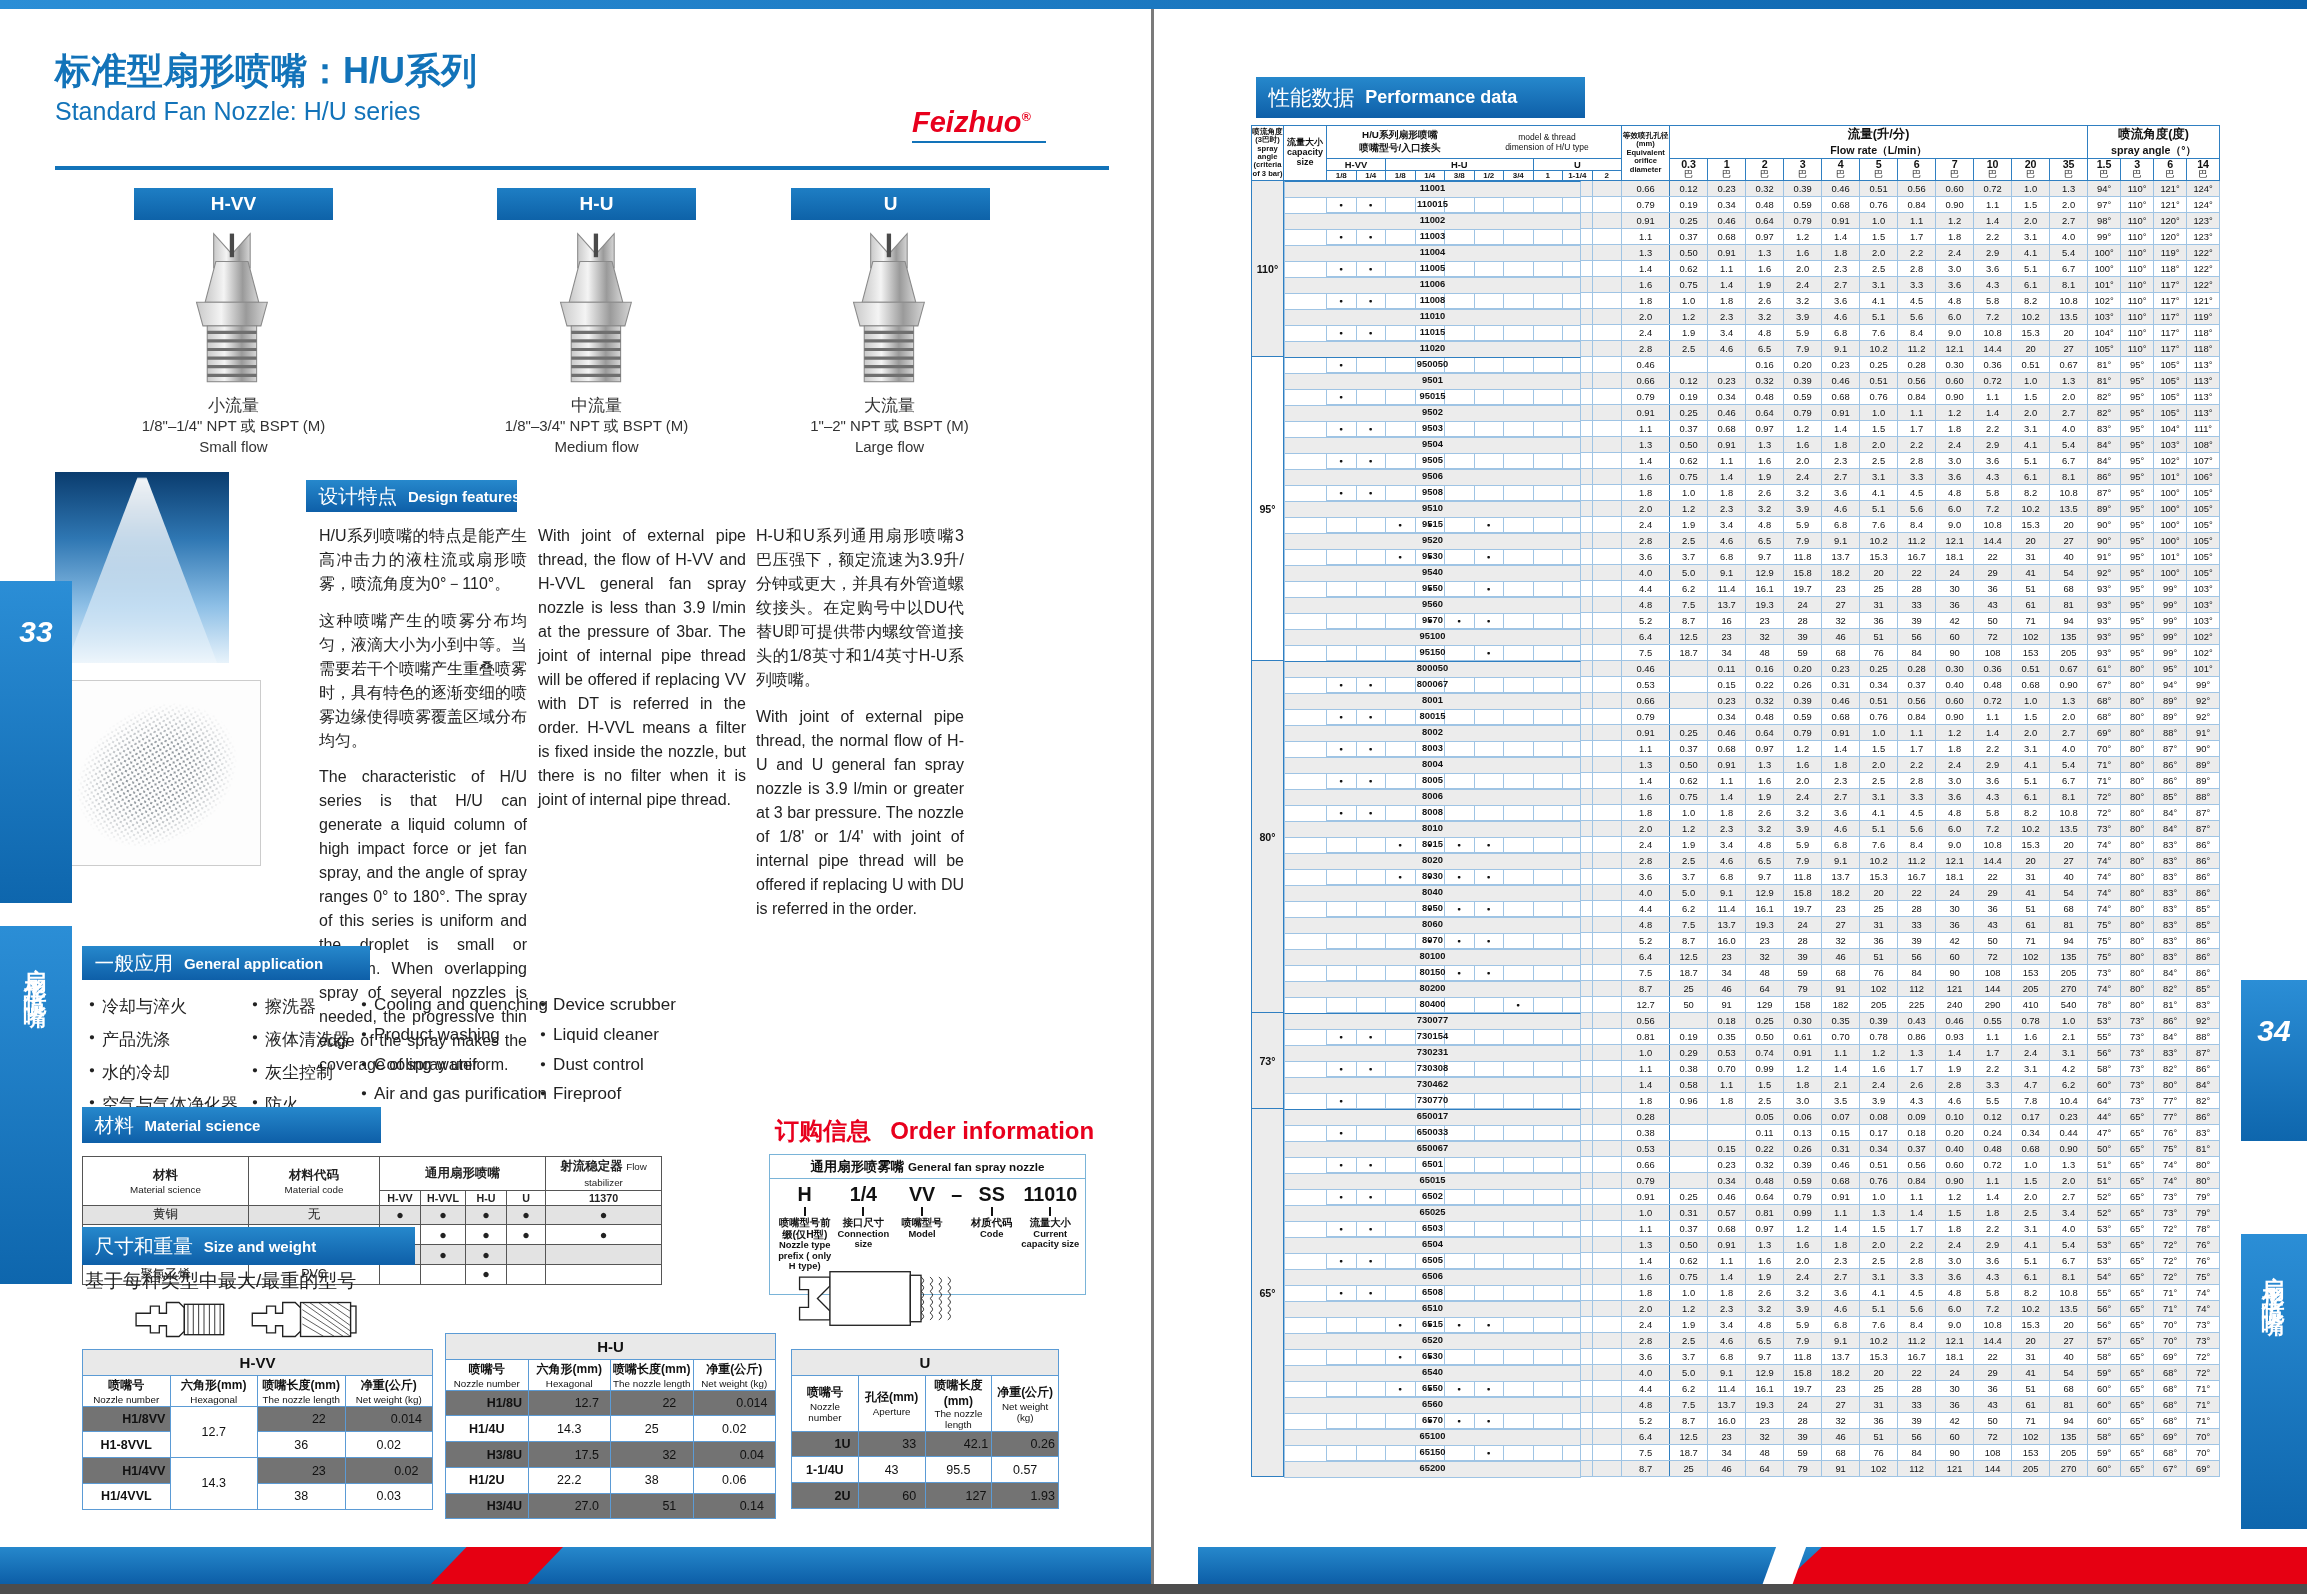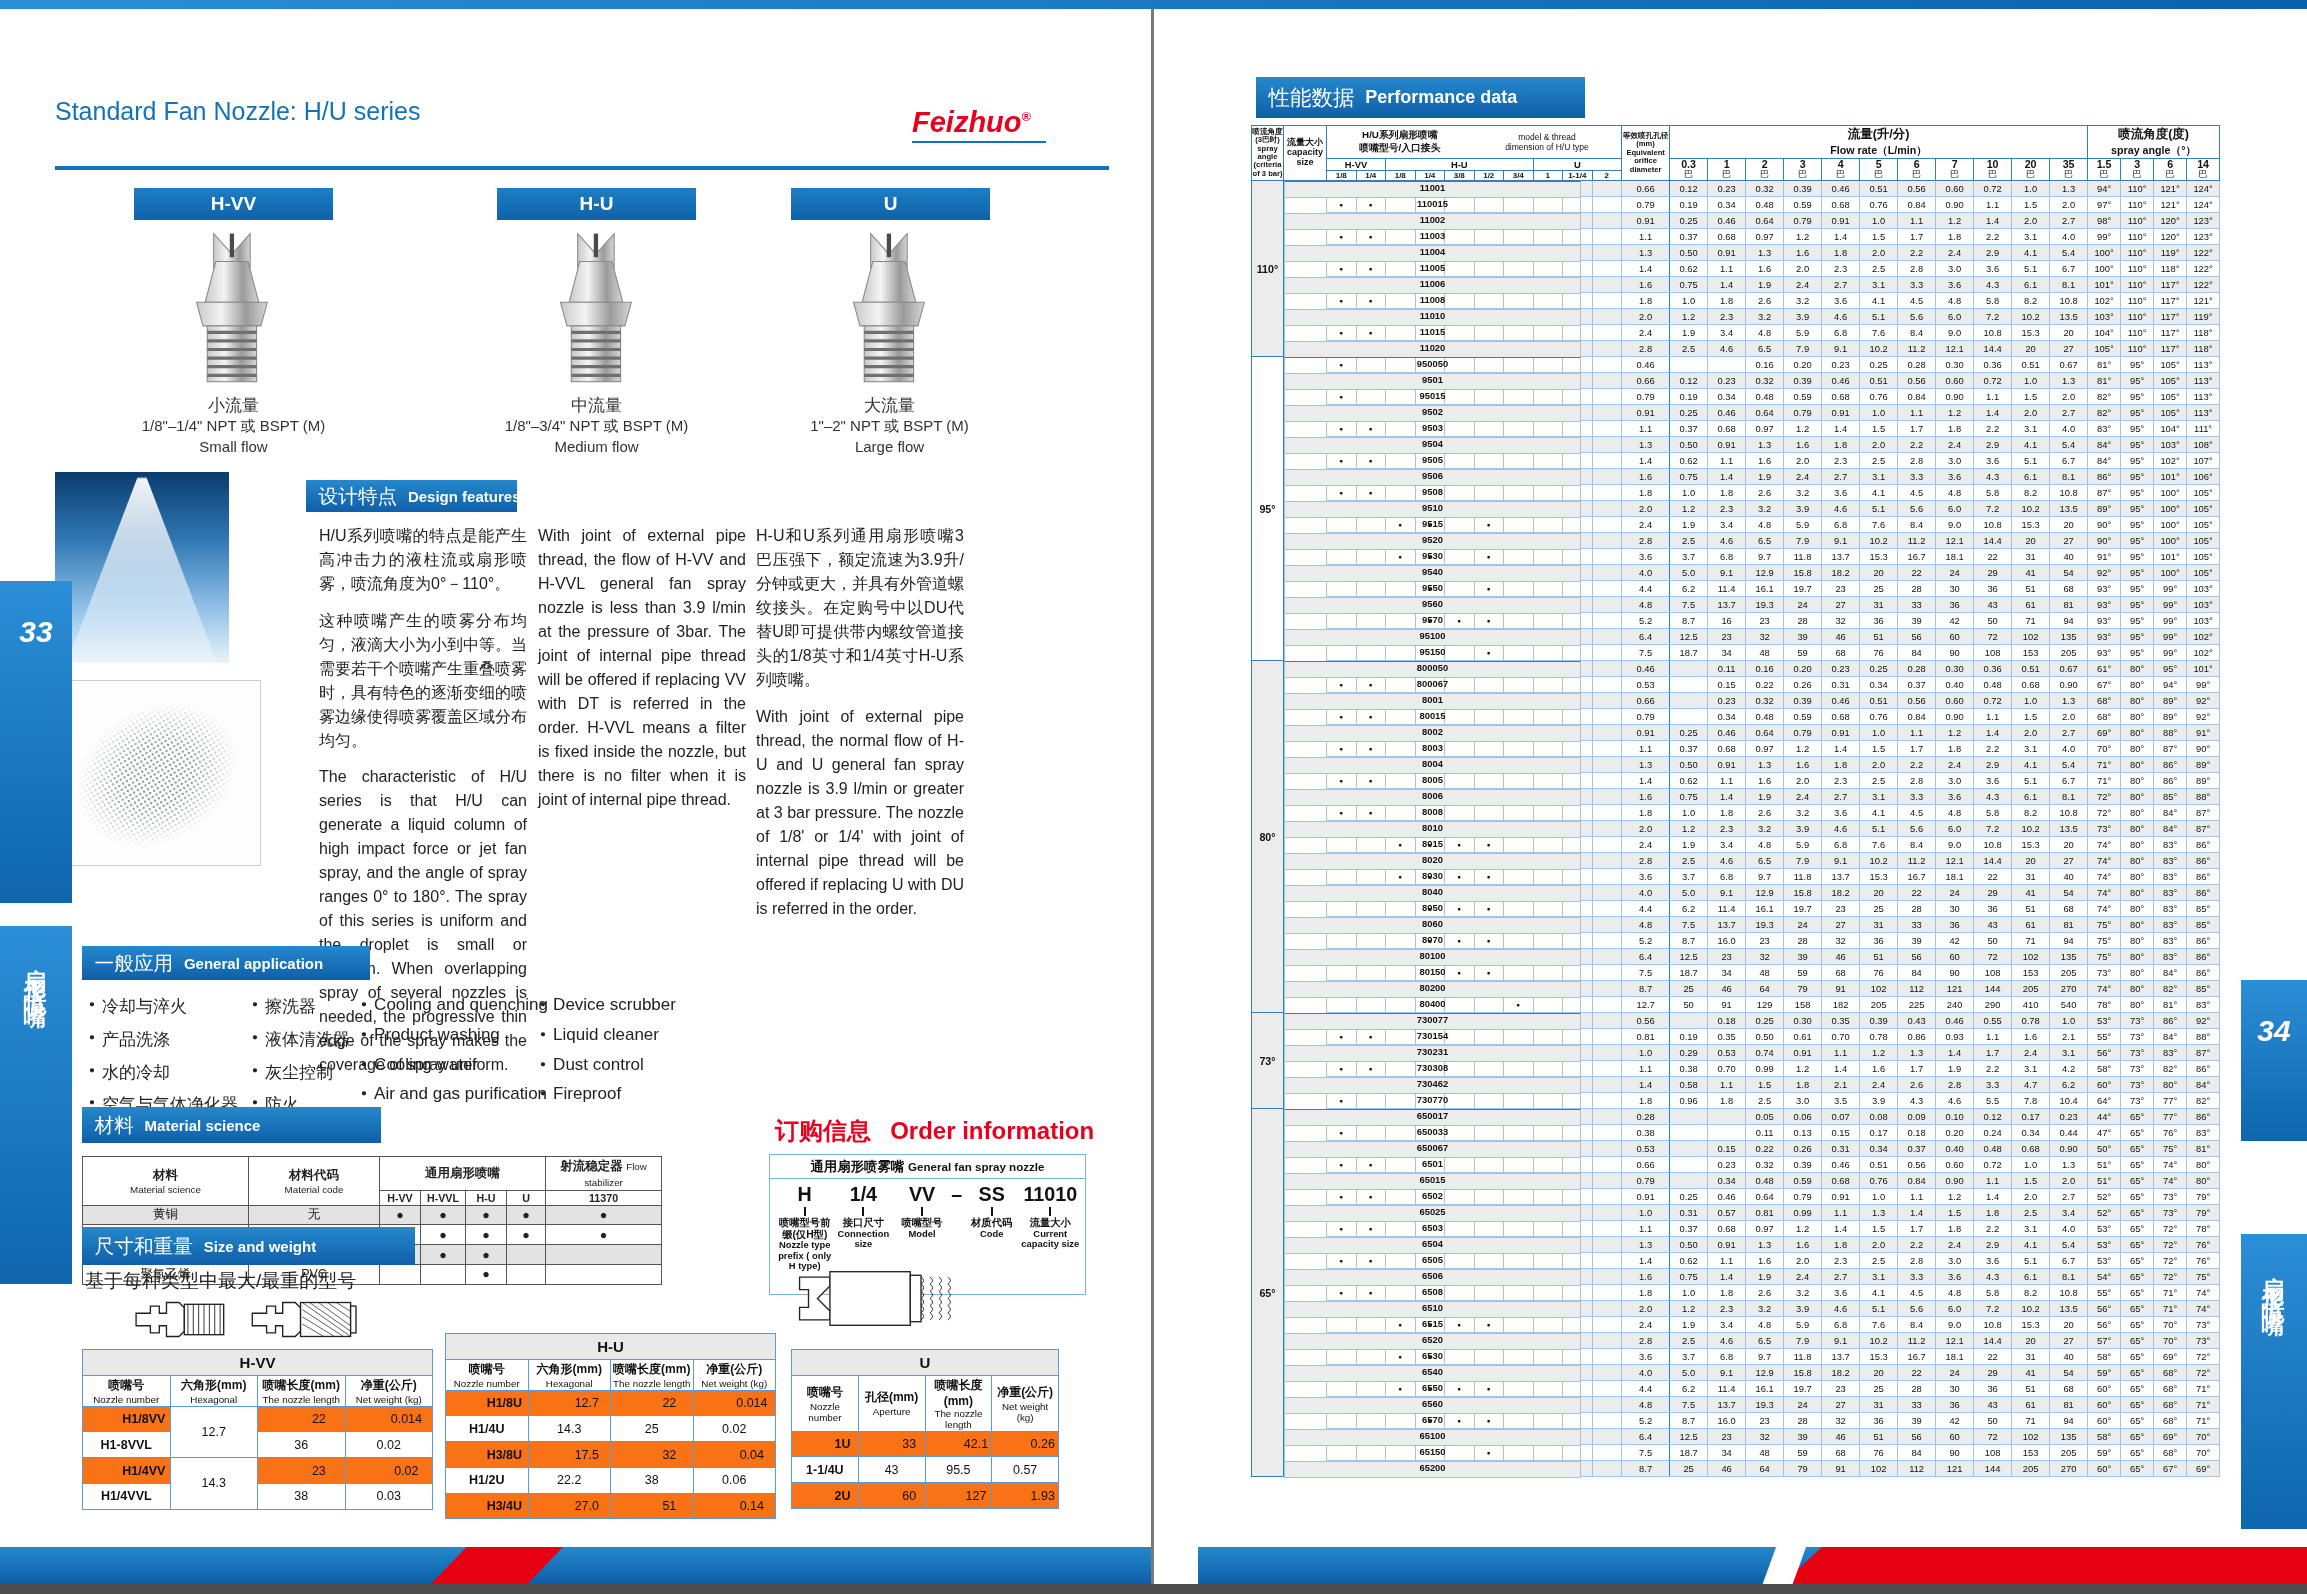--- a/index.html
+++ b/index.html
@@ -74,21 +74,21 @@
   .opdash{font-size:19.7px;font-weight:bold;align-self:flex-start;margin-top:0;color:#111;}
 
   
   .sw-sub{position:absolute;left:85px;top:1268px;font-size:19px;color:#222;}
   .lineart{position:absolute;}
   .sizeTable{position:absolute;table-layout:fixed;font-size:12.5px;background:#fff;}
   .sizeTable th,.sizeTable td{border:1.3px solid #5b9bd5;text-align:center;color:#111;padding:0.9px 1.8px;}
   .sizeTable .ttl{background:#e9e9e9;font-size:15px;font-weight:bold;}
   .sizeTable .hdr{font-size:12px;font-weight:bold;}
   .sizeTable .hdr .small-en{font-size:9.8px;}
-  .sizeTable td.shade{background:#f97316;padding-left:37px;}
+  .sizeTable td.shade{background:#737373;padding-left:37px;}
   .sizeTable td{height:23px;}
   .sizeTable td.nm{font-weight:bold;}
 
   
   .botband{position:absolute;top:1547px;height:39px;background:linear-gradient(180deg,#2688cc,#0b5ca5);}
   .redwedge{position:absolute;top:1547px;height:39px;background:#e60012;}
 
   
   #perfTable{position:absolute;left:97px;top:125px;width:959px;table-layout:fixed;font-size:9.4px;}
   #perfTable th,#perfTable td{border:0.9px solid #9fc4e4;text-align:center;color:#111;padding:0;overflow:hidden;white-space:nowrap;}
@@ -114,20 +114,21 @@
 <div id="stage">
 
   <div class="page" id="pageL">
     <div class="tab" style="left:0;top:581px;width:72px;height:322px;">
       <span class="pagenum">33</span>
     </div>
     <div class="tab" style="left:0;top:926px;width:72px;height:358px;">
       <span class="vtext">扇形喷嘴</span>
     </div>
 
+    <div class="titleCN">标准型扇形喷嘴：H/U系列</div>
     <div class="titleEN">Standard Fan Nozzle: H/U series</div>
     <div class="logo"><span>Feizhuo</span><sup>®</sup><div class="logoline"></div></div>
     <div class="rule"></div>
 
     <div id="cards">
         <div class="badge" style="left:134px">H-VV</div>
         <div class="cardimg" style="left:166px"><svg width="134" height="161" viewBox="0 0 120 150">
             <defs>
               <linearGradient id="mg" x1="0" x2="1">
                 <stop offset="0" stop-color="#c9c9c9"></stop>

